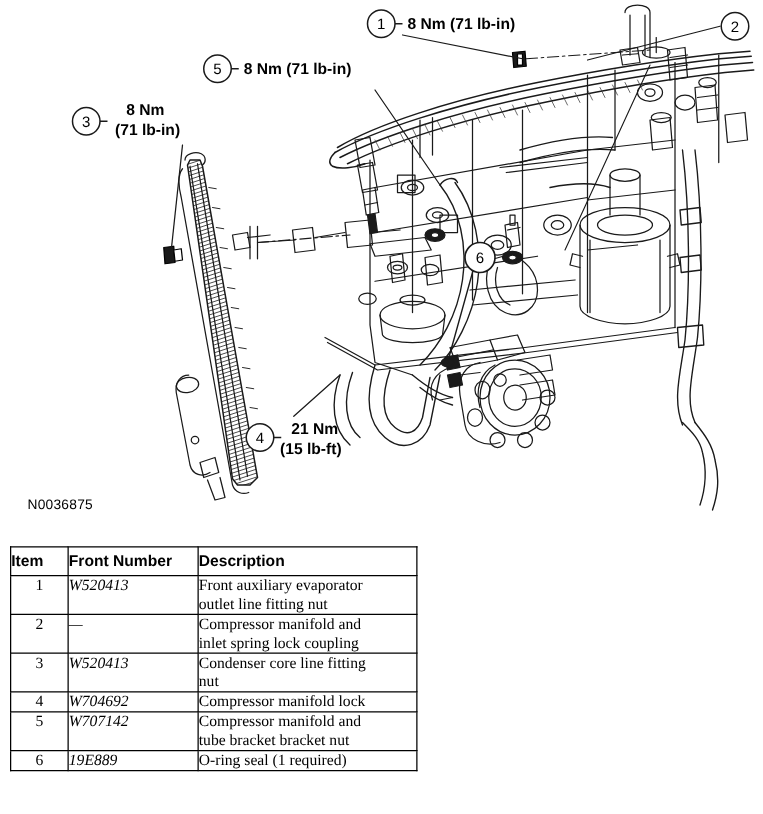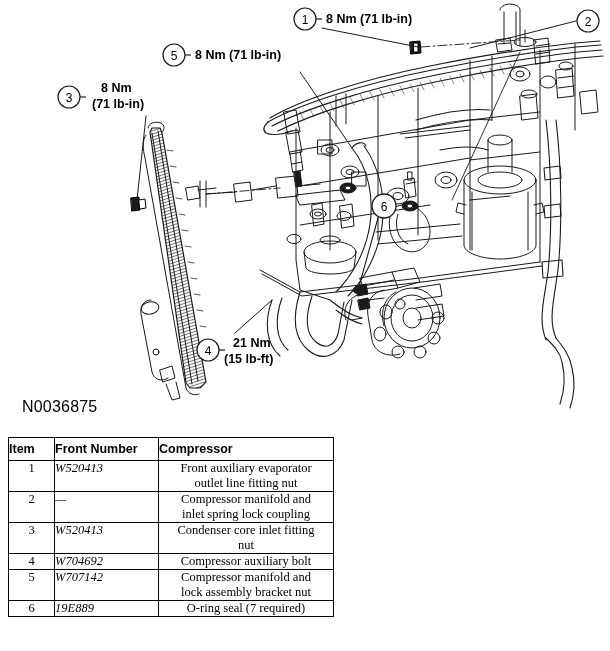--- a/index.html
+++ b/index.html
@@ -7,21 +7,21 @@
   body{
     width:610px;height:651px;position:relative;overflow:hidden;
     font-family:"Liberation Sans", sans-serif;color:#000;
   }
   #figure{position:absolute;left:0;top:0;width:610px;height:430px;}
   #figure svg{display:block;}
 
   .fig-id{
     position:absolute;left:22px;top:398px;
     font-family:"Liberation Sans", sans-serif;
-    font-size:16px;letter-spacing:.2px;color:#000;white-space:nowrap;
+    font-size:11px;letter-spacing:.2px;color:#000;white-space:nowrap;
   }
 
   
   #parts-table-wrap{position:absolute;left:8px;top:437px;width:325px;}
   table.parts{
     border-collapse:collapse;width:325px;table-layout:fixed;
     background:#fff;
   }
   table.parts th,table.parts td{
     border:1px solid #000;padding:0;vertical-align:top;
@@ -39,21 +39,21 @@
   th.h-part{padding-left:7px;}
   th.h-desc{padding-left:7px;}
 
   table.parts tbody td{
     font-family:"Liberation Serif", serif;
     font-size:12.5px;line-height:15px;
   }
   td.t-item{text-align:center;padding:3px 0 4px 0;}
   td.t-part{padding:3px 0 4px 7px;white-space:nowrap;font-style:italic;}
   td.t-desc{padding:3px 5px 4px 7px;}
-  td.t-desc span{display:block;text-align:center;}
+  td.t-desc span{display:block;}
 </style>
 </head>
 <body>
 
 <div id="figure">
 <svg width="610" height="430" viewBox="0 0 610 430" xmlns="http://www.w3.org/2000/svg">
   <defs>
     <pattern id="corehatch" width="3" height="3" patternUnits="userSpaceOnUse" patternTransform="rotate(72)">
       <line x1="0" y1="0" x2="0" y2="3" stroke="#4a4a4a" stroke-width="1.5"></line>
     </pattern>
@@ -391,21 +391,21 @@
   <table class="parts">
     <colgroup>
       <col class="c-item">
         <col class="c-part">
         <col class="c-desc">
     </colgroup>
     <thead>
       <tr>
         <th class="h-item">Item</th>
         <th class="h-part">Front Number</th>
-        <th class="h-desc">Compressor</th>
+        <th class="h-desc">Description</th>
       </tr>
     </thead>
     <tbody>
       <tr>
         <td class="t-item">1</td>
         <td class="t-part">W520413</td>
         <td class="t-desc">
           <span>Front auxiliary evaporator</span>
           <span>outlet line fitting nut</span>
         </td>
@@ -415,41 +415,41 @@
         <td class="t-part">—</td>
         <td class="t-desc">
           <span>Compressor manifold and</span>
           <span>inlet spring lock coupling</span>
         </td>
       </tr>
       <tr>
         <td class="t-item">3</td>
         <td class="t-part">W520413</td>
         <td class="t-desc">
-          <span>Condenser core inlet fitting</span>
+          <span>Condenser core line fitting</span>
           <span>nut</span>
         </td>
       </tr>
       <tr>
         <td class="t-item">4</td>
         <td class="t-part">W704692</td>
         <td class="t-desc">
-          <span>Compressor auxiliary bolt</span>
+          <span>Compressor manifold lock</span>
         </td>
       </tr>
       <tr>
         <td class="t-item">5</td>
         <td class="t-part">W707142</td>
         <td class="t-desc">
           <span>Compressor manifold and</span>
-          <span>lock assembly bracket nut</span>
+          <span>tube bracket bracket nut</span>
         </td>
       </tr>
       <tr>
         <td class="t-item">6</td>
         <td class="t-part">19E889</td>
         <td class="t-desc">
-          <span>O-ring seal (7 required)</span>
+          <span>O-ring seal (1 required)</span>
         </td>
       </tr>
     </tbody>
   </table>
 </div>
 
 </body></html>

